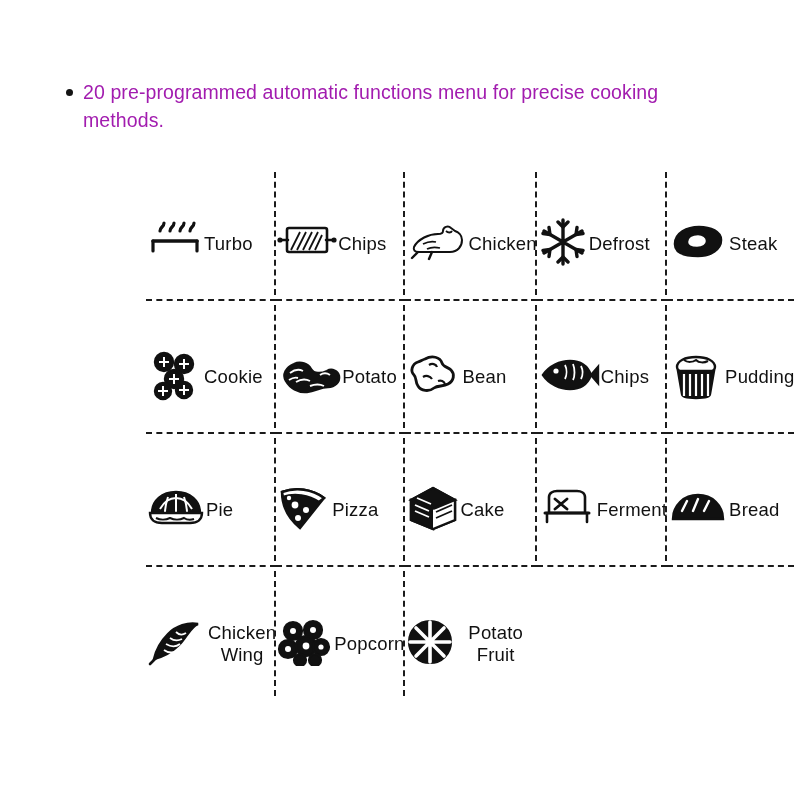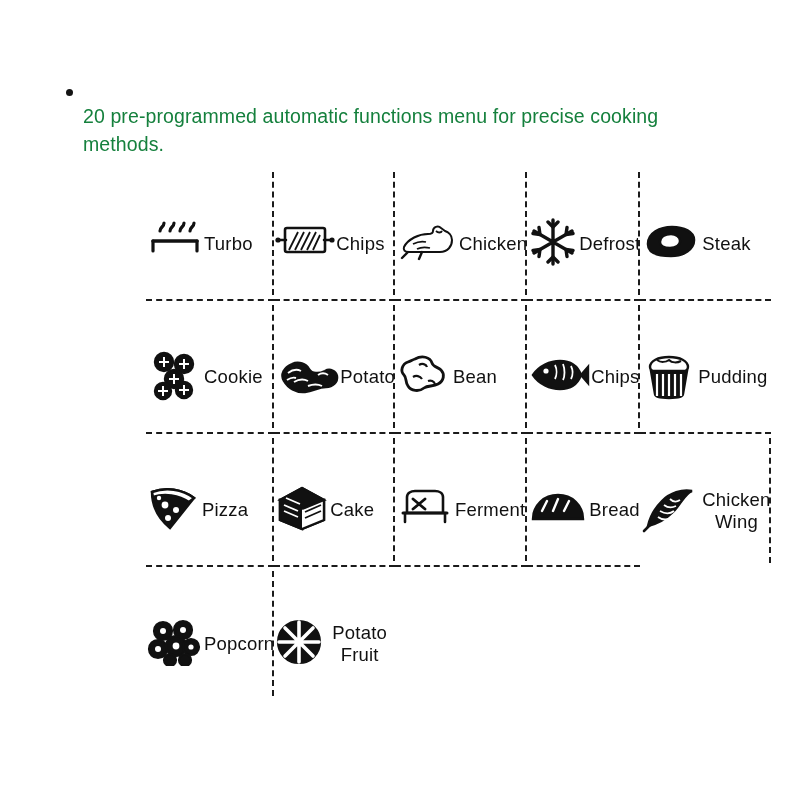--- a/index.html
+++ b/index.html
@@ -38,23 +38,22 @@
     border-radius: 50%;
     background: #141414;
     margin-top: 11px;
     margin-right: 10px;
     flex: 0 0 auto;
   }
   .bullet-text {
     font-size: 19.5px;
     line-height: 1.45;
     letter-spacing: 0.1px;
-    color: #15803d;
+    color: #a21caf;
     max-width: 600px;
-    margin-top: 24px;
   }
 
   
   .grid {
     position: absolute;
     left: 146px;
     top: 168px;
     width: 530px;
     display: grid;
     grid-template-columns: repeat(5, 1fr);
@@ -250,20 +249,36 @@
             <path d="M11 21h36l-4 23c0 3-6 4-14 4s-14-1-14-4L11 21z" fill="#111"></path>
             <g stroke="#fff" stroke-width="2.2" fill="none">
               <path d="M17 24v22M23 24v22M29 24v22M35 24v22M41 24v22"></path>
             </g>
           </g>
         </svg>
       </div>
       <div class="cell-label">Pudding</div>
     </div>
 
+    <div class="cell row-sep">
+      <div class="icon-wrap">
+        <svg width="60" height="46" viewBox="0 0 60 46">
+          <g stroke="#111" stroke-width="2.4">
+            <path d="M6 28c0-12 10-21 24-21s24 9 24 21H6z" fill="#111"></path>
+            <g stroke="#fff" stroke-width="2" fill="none">
+              <path d="M14 24c4-7 10-11 16-11s12 4 16 11"></path>
+              <path d="M22 12c-2 6-3 11-3 16M38 12c2 6 3 11 3 16M30 9v19"></path>
+            </g>
+            <path d="M4 28h52c0 6-4 10-12 10H16c-8 0-12-4-12-10z" fill="#fff"></path>
+            <path d="M10 33c4 2 10 2 14 0 4 2 10 2 14 0 3 2 7 2 10 1" fill="none" stroke-width="2"></path>
+          </g>
+        </svg>
+      </div>
+      <div class="cell-label">Pie</div>
+    </div>
 
     <div class="cell row-sep">
       <div class="icon-wrap">
         <svg width="56" height="50" viewBox="0 0 56 50">
           <g stroke="#111" stroke-width="2.4">
             <path d="M6 9c14-5 30-3 42 6L24 45C13 36 6 23 6 9z" fill="#111"></path>
             <path d="M6 9c14-5 30-3 42 6l-5 4C33 12 18 10 7 14L6 9z" fill="#fff"></path>
             <g fill="#fff" stroke="none">
               <circle cx="19" cy="22" r="3.4"></circle>
               <circle cx="30" cy="27" r="3"></circle>

